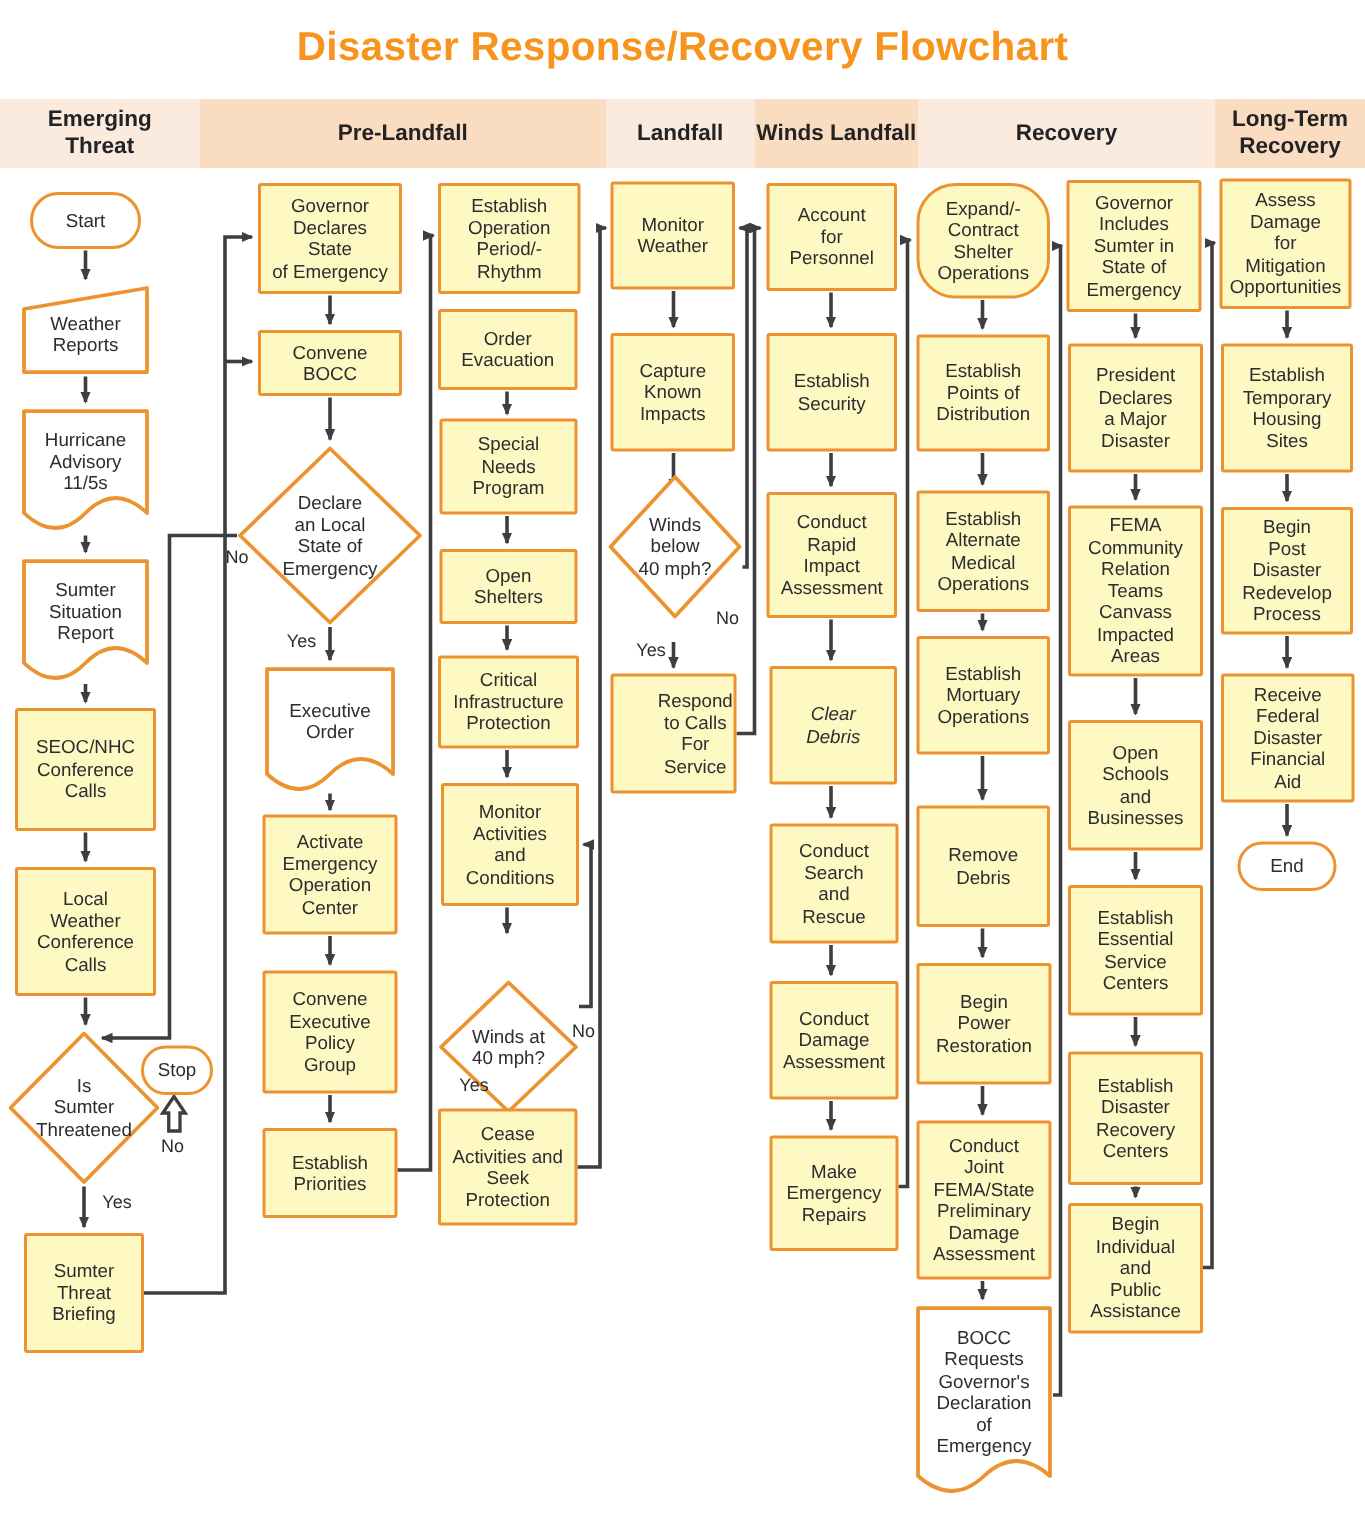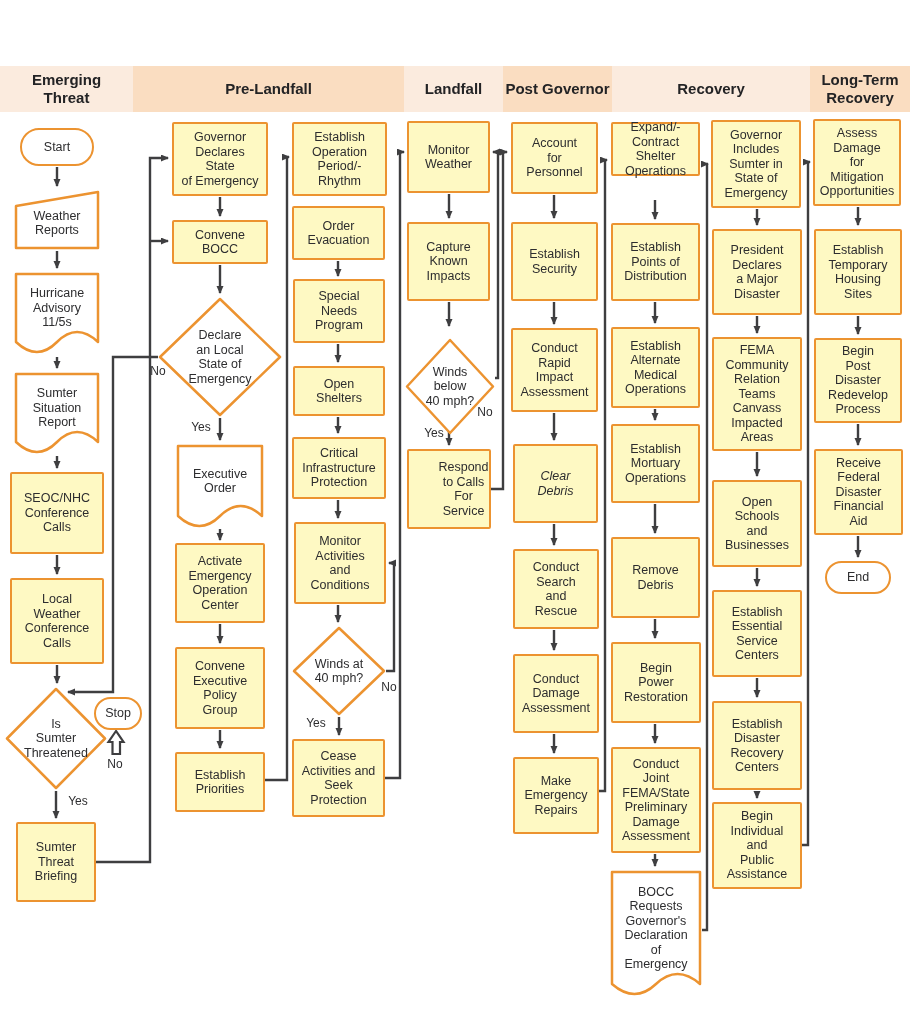--- a/index.html
+++ b/index.html
@@ -43,26 +43,27 @@
   .manual .nlabel{padding-top:8px;}
   .edge-label{
     position:absolute;z-index:3;transform:translate(-50%,-50%);
     font-size:12px;color:var(--ink);
   }
 </style>
 </head>
 <body>
 
 <div id="stage">
+  <h1 id="page-title">Disaster Response/Recovery Flowchart</h1>
   <div id="headers">
       <div class="band light" style="left: 0px; width: 133px;">Emerging
 Threat</div>
       <div class="band dark" style="left: 133px; width: 271px;">Pre-Landfall</div>
       <div class="band light" style="left: 404px; width: 99px;">Landfall</div>
-      <div class="band dark" style="left: 503px; width: 109px;">Post Governor</div>
+      <div class="band dark" style="left: 503px; width: 109px;">Winds Landfall</div>
       <div class="band light" style="left: 612px; width: 198px;">Recovery</div>
       <div class="band dark" style="left: 810px; width: 100px;">Long-Term
 Recovery</div>
     </div>
   <svg id="edges" width="910" height="1024">
     <defs>
       <marker id="arr" markerWidth="9" markerHeight="8" refX="7" refY="3.5" orient="auto" markerUnits="userSpaceOnUse">
         <path d="M0,0 L8,3.5 L0,7 Z" fill="#3E3E40"></path>
       </marker>
     </defs>
@@ -195,34 +196,34 @@
 Program</div></div>
       <div class="node rect" style="left: 293px; top: 366px; width: 92px; height: 50px;"><div class="nlabel">Open
 Shelters</div></div>
       <div class="node rect" style="left: 292px; top: 437px; width: 94px; height: 62px;"><div class="nlabel">Critical
 Infrastructure
 Protection</div></div>
       <div class="node rect" style="left: 294px; top: 522px; width: 92px; height: 82px;"><div class="nlabel">Monitor
 Activities
 and
 Conditions</div></div>
-      <div class="node diamond" style="left: 292px; top: 626px; width: 94px; height: 90px;"><svg class="shape" width="94" height="90">
+      <div class="node diamond" style="left: 292px; top: 653px; width: 94px; height: 90px;"><svg class="shape" width="94" height="90">
           <polygon points="47,2 92,45 47,88 2,45" fill="#ffffff" stroke="#EC9330" stroke-width="2.5" stroke-linejoin="round"></polygon>
         </svg><div class="nlabel">Winds at
 40 mph?</div></div>
       <div class="node rect" style="left: 292px; top: 739px; width: 93px; height: 78px;"><div class="nlabel">Cease
 Activities and
 Seek
 Protection</div></div>
       <div class="node rect" style="left: 407px; top: 121px; width: 83px; height: 72px;"><div class="nlabel">Monitor
 Weather</div></div>
       <div class="node rect" style="left: 407px; top: 222px; width: 83px; height: 79px;"><div class="nlabel">Capture
 Known
 Impacts</div></div>
-      <div class="node diamond" style="left: 405px; top: 338px; width: 90px; height: 97px; align-items: center;"><svg class="shape" width="90" height="97">
+      <div class="node diamond" style="left: 405px; top: 316px; width: 90px; height: 97px; align-items: center;"><svg class="shape" width="90" height="97">
           <polygon points="45,2 88,48.5 45,95 2,48.5" fill="#ffffff" stroke="#EC9330" stroke-width="2.5" stroke-linejoin="round"></polygon>
         </svg><div class="nlabel">Winds
 below
 40 mph?</div></div>
       <div class="node rect" style="left: 407px; top: 449px; width: 84px; height: 80px; padding-left: 29px;"><div class="nlabel">Respond
 to Calls
 For
 Service</div></div>
       <div class="node rect" style="left: 511px; top: 122px; width: 87px; height: 72px;"><div class="nlabel">Account
 for
@@ -238,21 +239,21 @@
       <div class="node rect" style="left: 513px; top: 549px; width: 86px; height: 80px;"><div class="nlabel">Conduct
 Search
 and
 Rescue</div></div>
       <div class="node rect" style="left: 513px; top: 654px; width: 86px; height: 79px;"><div class="nlabel">Conduct
 Damage
 Assessment</div></div>
       <div class="node rect" style="left: 513px; top: 757px; width: 86px; height: 77px;"><div class="nlabel">Make
 Emergency
 Repairs</div></div>
-      <div class="node rect" style="left: 611px; top: 122px; width: 89px; height: 54px;"><div class="nlabel">Expand/-
+      <div class="node rect" style="left: 611px; top: 122px; width: 89px; height: 77px; border-radius: 26px;"><div class="nlabel">Expand/-
 Contract
 Shelter
 Operations</div></div>
       <div class="node rect" style="left: 611px; top: 223px; width: 89px; height: 78px;"><div class="nlabel">Establish
 Points of
 Distribution</div></div>
       <div class="node rect" style="left: 611px; top: 327px; width: 89px; height: 81px;"><div class="nlabel">Establish
 Alternate
 Medical
 Operations</div></div>

